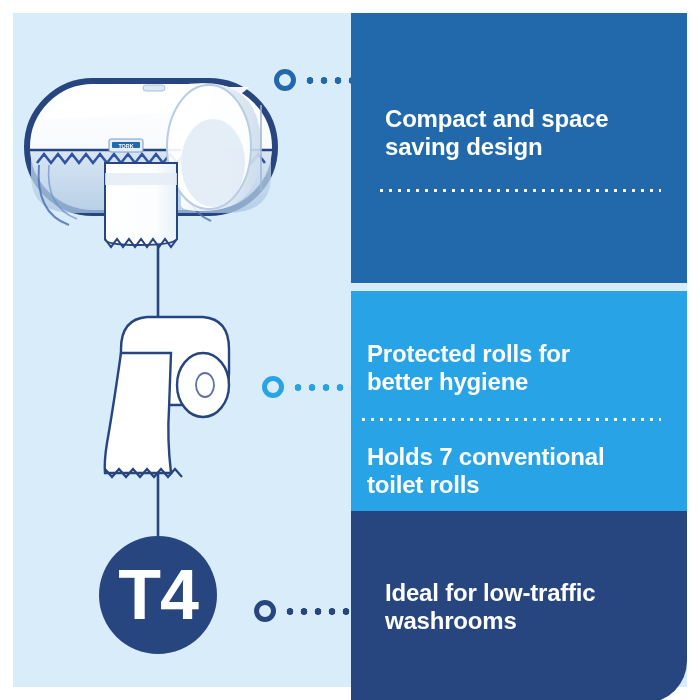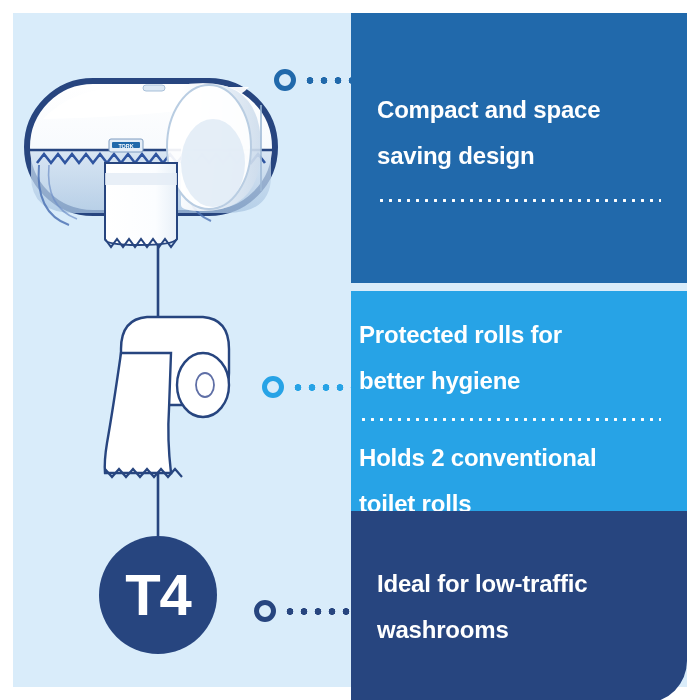--- a/index.html
+++ b/index.html
@@ -56,24 +56,24 @@
   .panel-3 {
     top: 511px;
     height: 192px;
     background: #27457f;
     border-bottom-right-radius: 42px;
   }
 
   .feature-text {
     color: #ffffff;
     font-size: 24px;
-    line-height: 46px;
+    line-height: 28px;
     font-weight: bold;
     letter-spacing: -0.2px;
-    margin: 0;
+    margin: 8px;
     white-space: pre-line;
   }
   .panel-1 .feature-text { padding: 6px 0; }
   .panel-2 .feature-text { padding: 4px 0; }
 
   .dot-divider {
     height: 3px;
     margin: 14px 0;
     background-image: radial-gradient(circle, #ffffff 1.4px, rgba(255,255,255,0) 1.6px);
     background-size: 9px 3px;
@@ -136,21 +136,21 @@
     width: 118px;
     height: 118px;
     border-radius: 50%;
     background: #27457f;
     display: flex;
     align-items: center;
     justify-content: center;
   }
   .badge-label {
     color: #ffffff;
-    font-size: 58px;
+    font-size: 70px;
     font-weight: bold;
     line-height: 1;
     letter-spacing: -1px;
   }
 </style>
 </head>
 <body>
 
 <div id="infographic">
 
@@ -259,21 +259,21 @@
   <div class="panel panel-1">
     <p class="feature-text">Compact and space
 saving design</p>
     <div class="dot-divider"></div>
   </div>
 
   <div class="panel panel-2">
     <p class="feature-text">Protected rolls for
 better hygiene</p>
     <div class="dot-divider"></div>
-    <p class="feature-text">Holds 2 conventional
+    <p class="feature-text">Holds 7 conventional
 toilet rolls</p>
   </div>
 
   <div class="panel panel-3">
     <p class="feature-text">Ideal for low-traffic
 washrooms</p>
   </div>
 
 </div>
 

